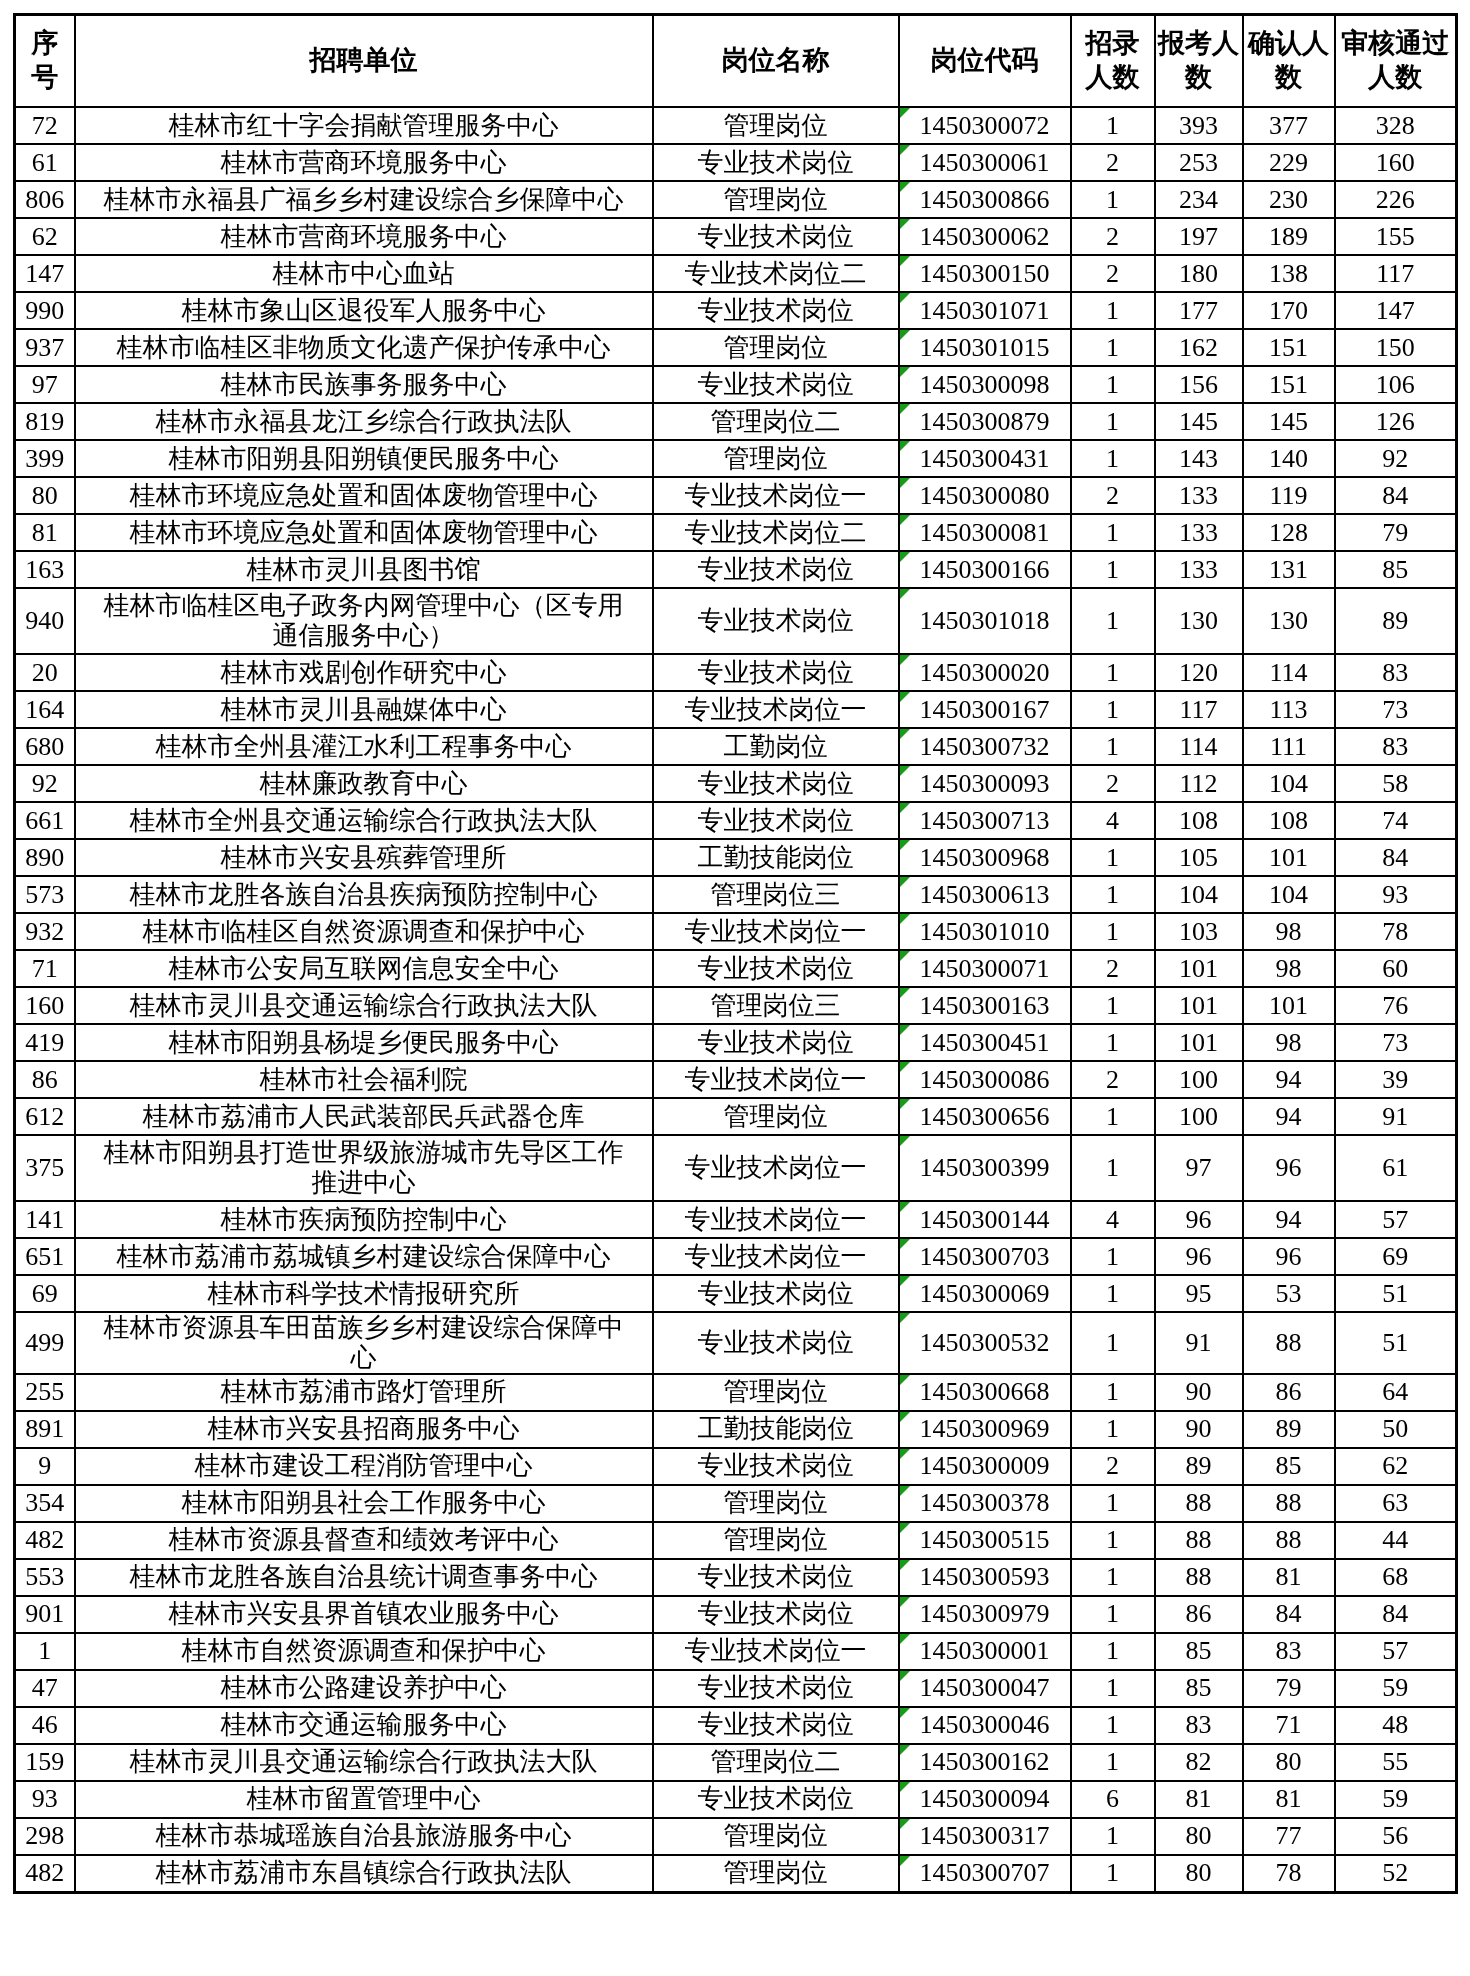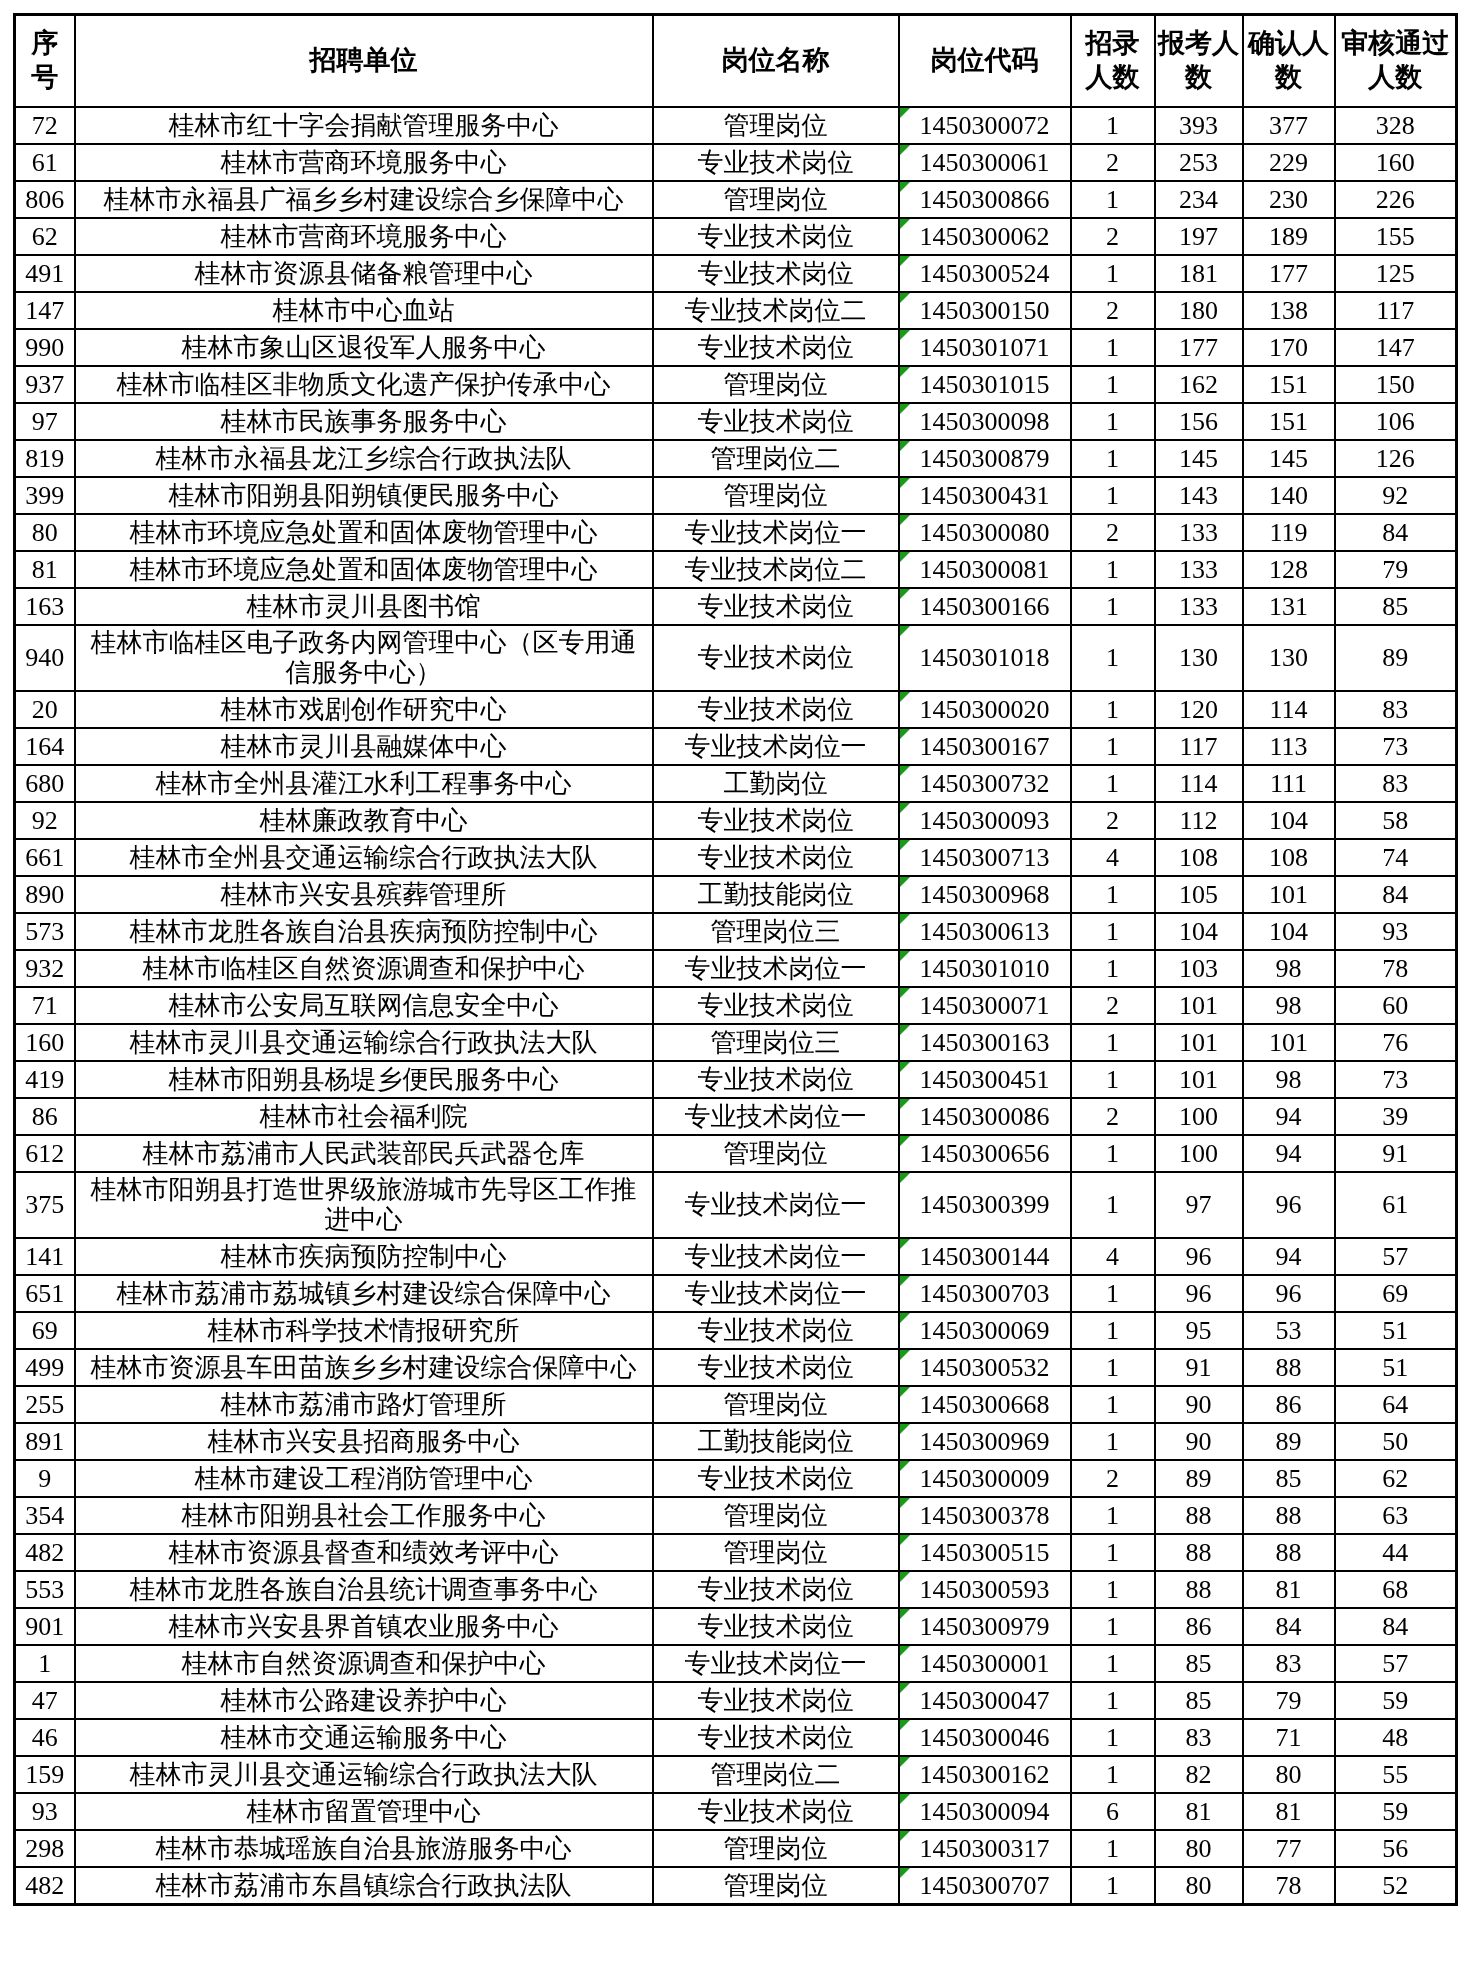--- a/index.html
+++ b/index.html
@@ -20,21 +20,21 @@
     word-break:break-all;
   }
   th{
     height:90px;font-size:27px;font-weight:bold;line-height:1.25;
     padding:0 2px;
   }
   td{
     height:35px;font-size:26px;line-height:1.15;
   }
   tr.tall td{height:64px;}
-  td.c1{padding:0 8px;}
+  td.c1{padding:0 20px;}
   td.c3{position:relative;margin-left:48px;}
   .tri{
     position:absolute;top:0;left:0;width:0;height:0;
     border-top:10px solid var(--indicator,#189c18);
     border-right:10px solid transparent;
   }
   col.c0{width:60px;}
   col.c1{width:578px;}
   col.c2{width:246px;}
   col.c3{width:172px;}
@@ -104,30 +104,20 @@
         <td class="c0"><span>62</span></td>
         <td class="c1"><span>桂林市营商环境服务中心</span></td>
         <td class="c2"><span>专业技术岗位</span></td>
         <td class="c3"><span class="tri"></span><span>1450300062</span></td>
         <td class="c4"><span>2</span></td>
         <td class="c5"><span>197</span></td>
         <td class="c6"><span>189</span></td>
         <td class="c7"><span>155</span></td>
       </tr>
       <tr>
-        <td class="c0"><span>491</span></td>
-        <td class="c1"><span>桂林市资源县储备粮管理中心</span></td>
-        <td class="c2"><span>专业技术岗位</span></td>
-        <td class="c3"><span class="tri"></span><span>1450300524</span></td>
-        <td class="c4"><span>1</span></td>
-        <td class="c5"><span>181</span></td>
-        <td class="c6"><span>177</span></td>
-        <td class="c7"><span>125</span></td>
-      </tr>
-      <tr>
         <td class="c0"><span>147</span></td>
         <td class="c1"><span>桂林市中心血站</span></td>
         <td class="c2"><span>专业技术岗位二</span></td>
         <td class="c3"><span class="tri"></span><span>1450300150</span></td>
         <td class="c4"><span>2</span></td>
         <td class="c5"><span>180</span></td>
         <td class="c6"><span>138</span></td>
         <td class="c7"><span>117</span></td>
       </tr>
       <tr>

